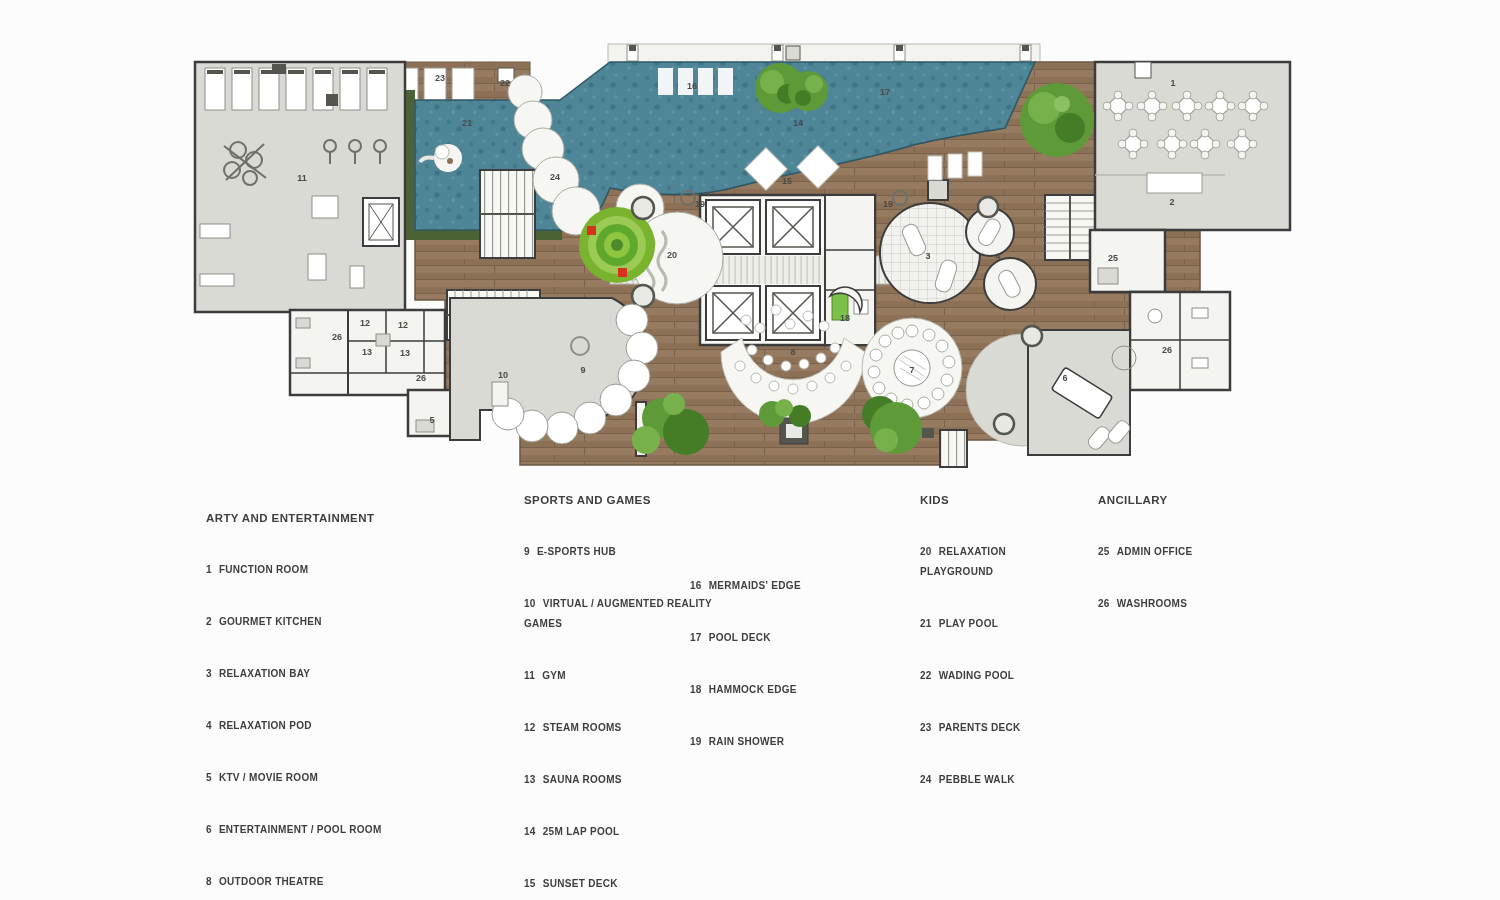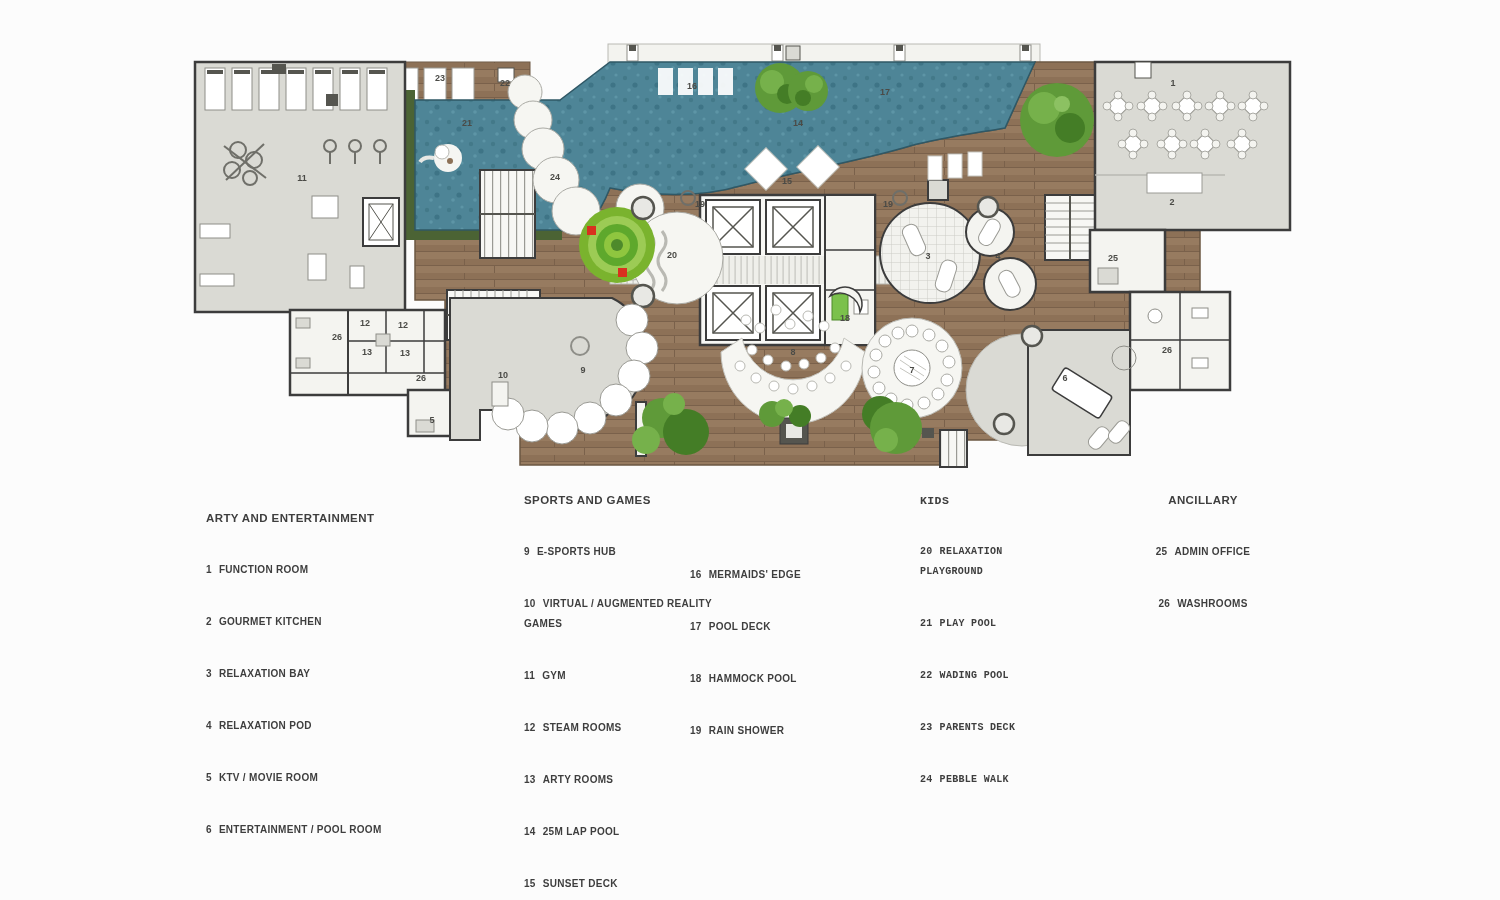--- a/index.html
+++ b/index.html
@@ -5,23 +5,23 @@
   html,body{margin:0;padding:0;background:#fcfcfc;}
   .page{position:relative;width:1500px;height:900px;background:#fcfcfc;overflow:hidden;
         font-family:"Liberation Sans",sans-serif;}
   .plan{position:absolute;left:180px;top:28px;width:1115px;height:445px;}
   .plan svg{position:absolute;left:0;top:0;}
   .mk{position:absolute;transform:translate(-50%,-50%);font-size:9px;font-weight:700;
       color:#4b4b47;letter-spacing:0;line-height:9px;}
   .legend-col{position:absolute;color:#3e3e3e;}
   .col1{left:206px;top:509px;width:300px;}
   .col2{left:524px;top:491px;width:192px;}
-  .col3{left:690px;top:533px;width:215px;}
-  .col4{left:920px;top:491px;width:132px;font-family:Liberation Mono, monospace;}
-  .col5{left:1098px;top:491px;width:210px;text-align:center;}
+  .col3{left:690px;top:544px;width:215px;}
+  .col4{left:920px;top:491px;width:132px;}
+  .col5{left:1098px;top:491px;width:210px;}
   .lg-head{font-size:11.5px;font-weight:700;letter-spacing:.4px;line-height:19px;
            margin-bottom:25px;}
   .lg-item{font-size:10px;font-weight:700;letter-spacing:.3px;line-height:20px;
            margin-bottom:21px;margin-top:32px;}
   .lg-item .num{margin-right:7px;}
 </style>
 </head>
 <body>
 
 <div class="page">
@@ -540,35 +540,36 @@
 
   <div id="legend">
       <div class="legend-col col1">
         <div class="lg-head">ARTY AND ENTERTAINMENT</div>
         <div class="lg-item"><span class="num">1</span><span>FUNCTION ROOM</span></div>
         <div class="lg-item"><span class="num">2</span><span>GOURMET KITCHEN</span></div>
         <div class="lg-item"><span class="num">3</span><span>RELAXATION BAY</span></div>
         <div class="lg-item"><span class="num">4</span><span>RELAXATION POD</span></div>
         <div class="lg-item"><span class="num">5</span><span>KTV / MOVIE ROOM</span></div>
         <div class="lg-item"><span class="num">6</span><span>ENTERTAINMENT / POOL ROOM</span></div>
+        <div class="lg-item"><span class="num">8</span><span>OUTDOOR THEATRE</span></div>
       </div>
       <div class="legend-col col2">
         <div class="lg-head">SPORTS AND GAMES</div>
         <div class="lg-item"><span class="num">9</span><span>E-SPORTS HUB</span></div>
         <div class="lg-item"><span class="num">10</span><span>VIRTUAL / AUGMENTED REALITY GAMES</span></div>
         <div class="lg-item"><span class="num">11</span><span>GYM</span></div>
         <div class="lg-item"><span class="num">12</span><span>STEAM ROOMS</span></div>
-        <div class="lg-item"><span class="num">13</span><span>ARTY ROOMS</span></div>
+        <div class="lg-item"><span class="num">13</span><span>SAUNA ROOMS</span></div>
         <div class="lg-item"><span class="num">14</span><span>25M LAP POOL</span></div>
         <div class="lg-item"><span class="num">15</span><span>SUNSET DECK</span></div>
       </div>
       <div class="legend-col col3">
         <div class="lg-item"><span class="num">16</span><span>MERMAIDS' EDGE</span></div>
         <div class="lg-item"><span class="num">17</span><span>POOL DECK</span></div>
-        <div class="lg-item"><span class="num">18</span><span>HAMMOCK POOL</span></div>
+        <div class="lg-item"><span class="num">18</span><span>HAMMOCK EDGE</span></div>
         <div class="lg-item"><span class="num">19</span><span>RAIN SHOWER</span></div>
       </div>
       <div class="legend-col col4">
         <div class="lg-head">KIDS</div>
         <div class="lg-item"><span class="num">20</span><span>RELAXATION PLAYGROUND</span></div>
         <div class="lg-item"><span class="num">21</span><span>PLAY POOL</span></div>
         <div class="lg-item"><span class="num">22</span><span>WADING POOL</span></div>
         <div class="lg-item"><span class="num">23</span><span>PARENTS DECK</span></div>
         <div class="lg-item"><span class="num">24</span><span>PEBBLE WALK</span></div>
       </div>

